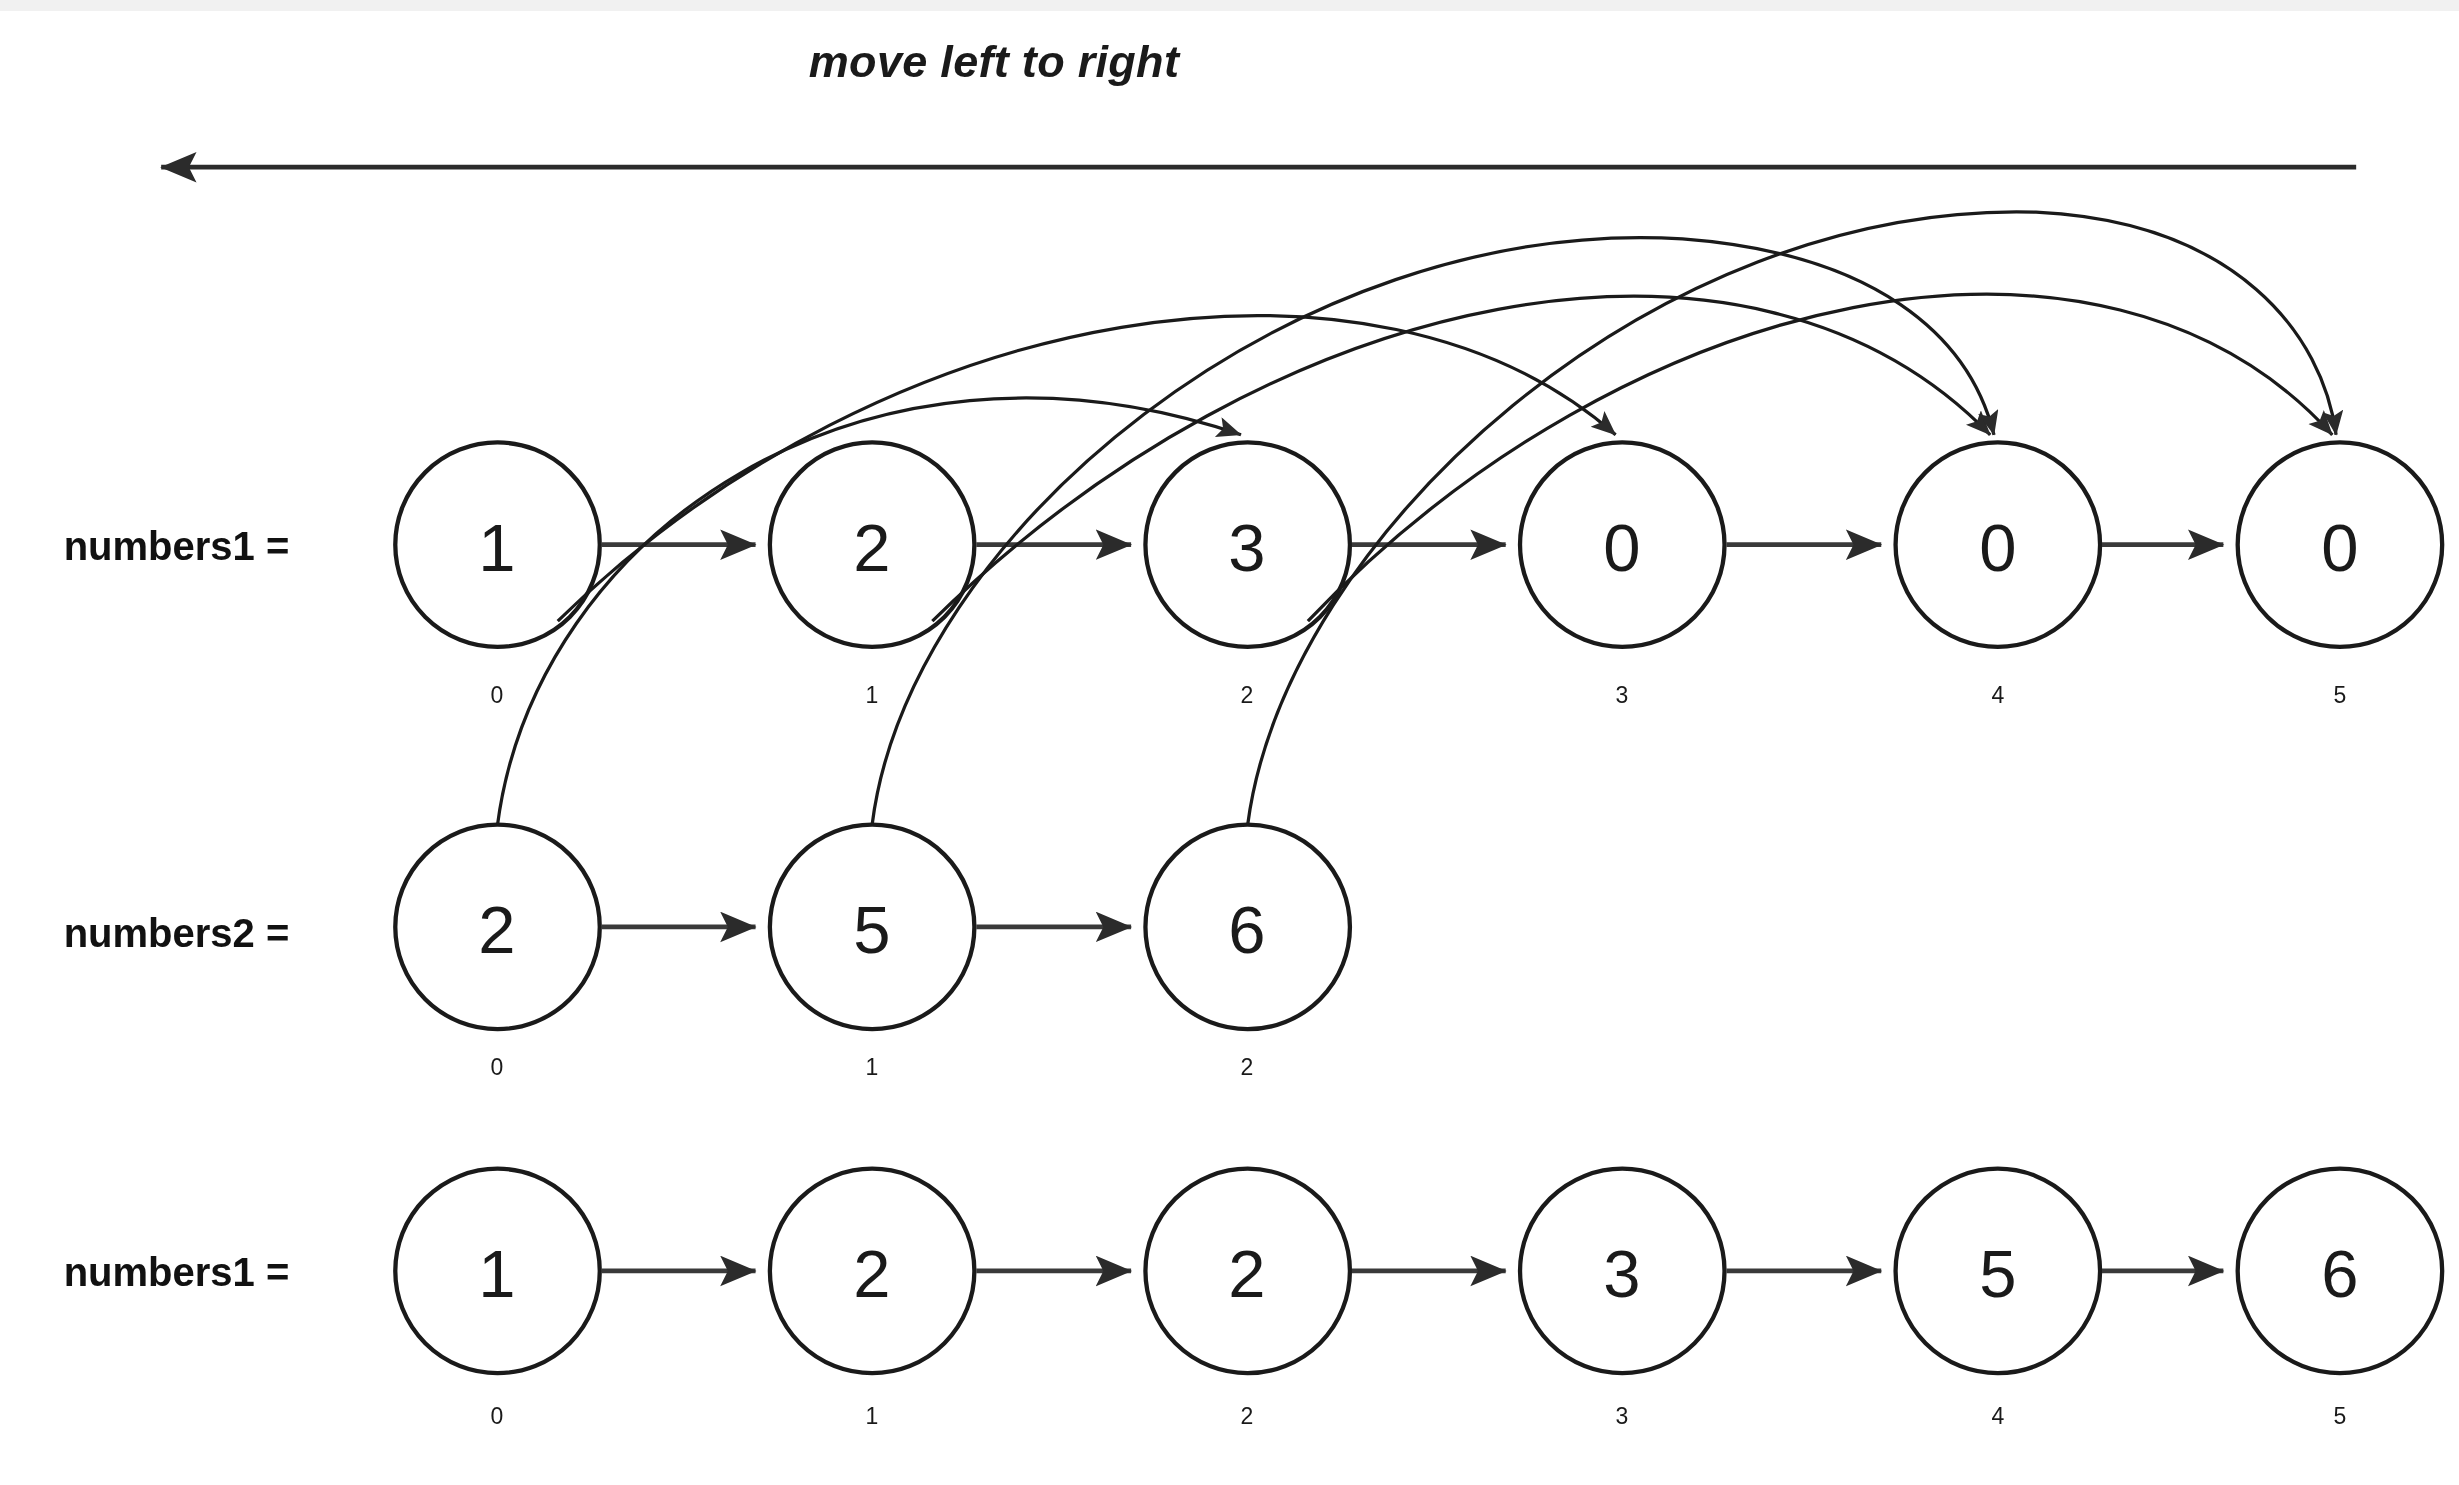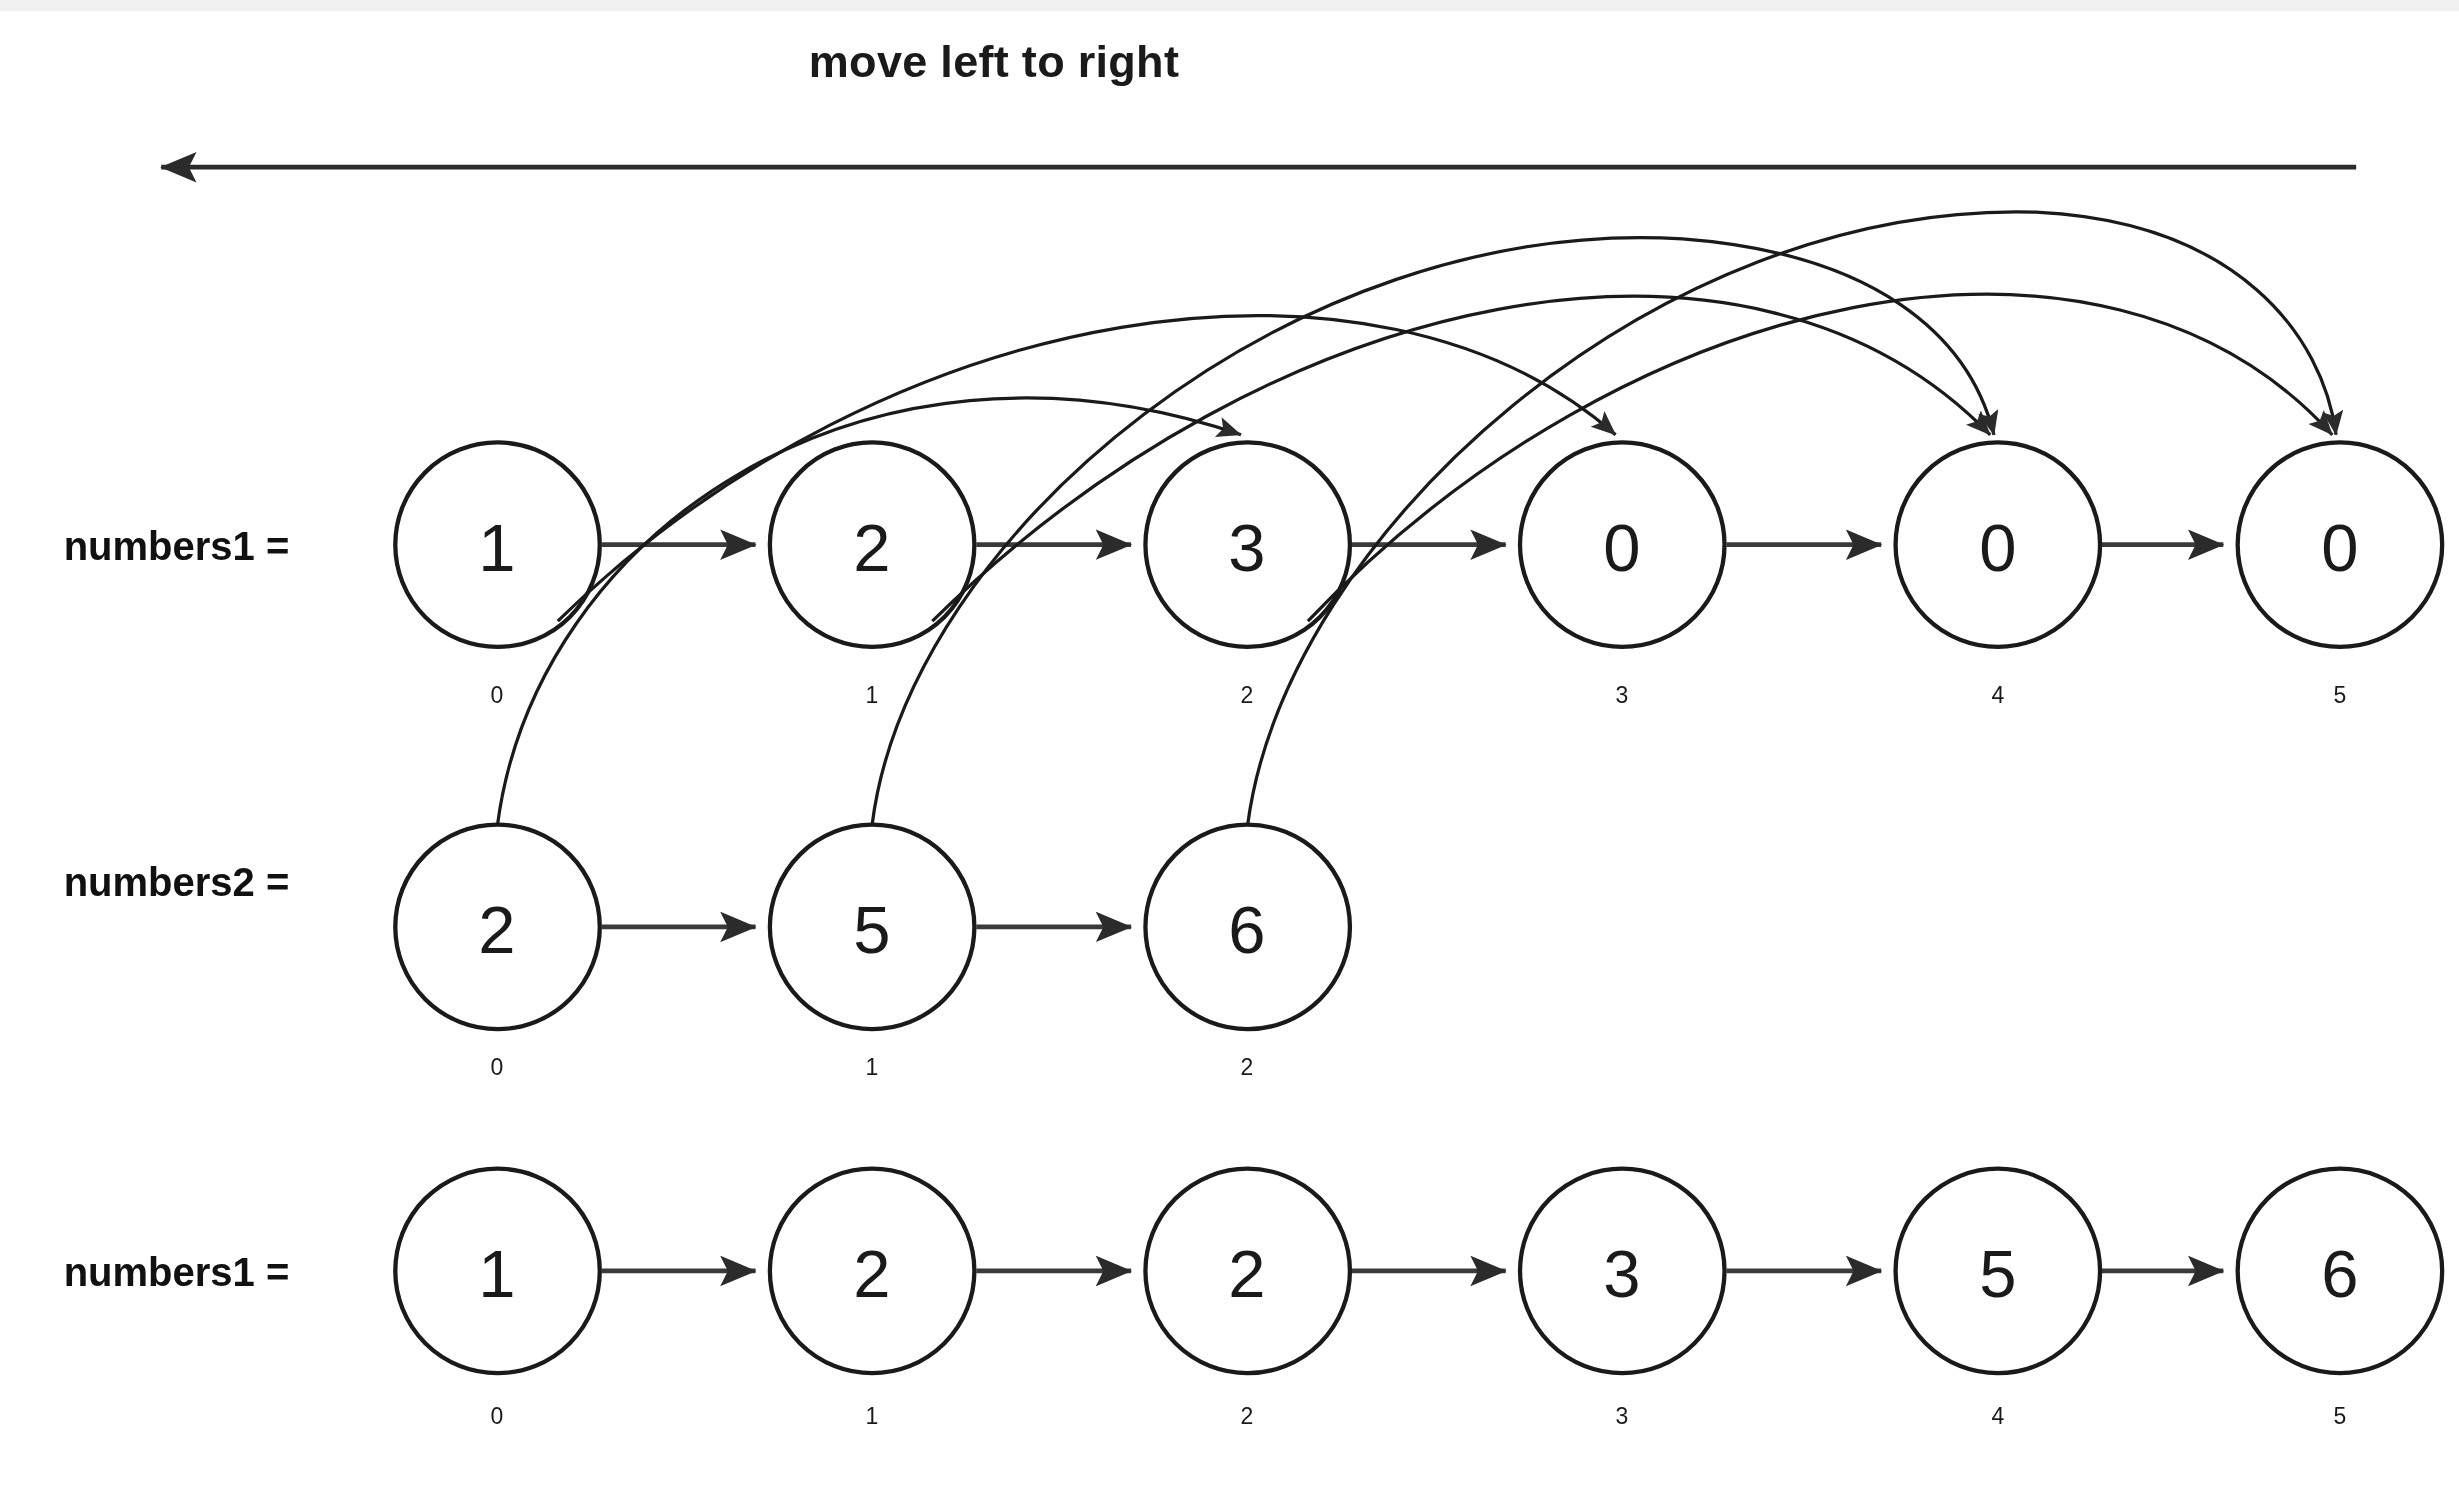--- a/index.html
+++ b/index.html
@@ -25,20 +25,21 @@
   #title {
     position: absolute;
     left: 0;
     top: 36px;
     width: 1988px;
     text-align: center;
     font-size: 45px;
     font-weight: bold;
     color: #1a1a1a;
     letter-spacing: 0.3px;
+    font-style: italic;
   }
   .rowlabel {
     position: absolute;
     font-size: 40px;
     font-weight: bold;
     color: #111111;
     white-space: nowrap;
     text-align: center;
   }
   #svgLayer {
@@ -141,21 +142,21 @@
 
       <path d="M520,863 C560,560 900,320 1298,455" marker-end="url(#ah)"></path>
 
       <path d="M912,863 C950,560 1350,225 1760,250 C1960,265 2060,350 2086,455" marker-end="url(#ah)"></path>
 
       <path d="M1305,863 C1345,560 1730,210 2130,222 C2340,232 2430,350 2444,455" marker-end="url(#ah)"></path>
     </g>
   </svg>
 
   <div class="rowlabel" style="left:19px; top:524px; width:315px;">numbers1 =</div>
-  <div class="rowlabel" style="left:19px; top:860px; width:315px;">numbers2 =</div>
+  <div class="rowlabel" style="left:19px; top:911px; width:315px;">numbers2 =</div>
   <div class="rowlabel" style="left:19px; top:1250px; width:315px;">numbers1 =</div>
 
   <div class="nodeval" style="left:497px;  top:547px;">1</div>
   <div class="nodeval" style="left:872px;  top:547px;">2</div>
   <div class="nodeval" style="left:1247px; top:547px;">3</div>
   <div class="nodeval" style="left:1622px; top:547px;">0</div>
   <div class="nodeval" style="left:1998px; top:547px;">0</div>
   <div class="nodeval" style="left:2340px; top:547px;">0</div>
 
   <div class="nodeidx" style="left:497px;  top:684px;">0</div>

